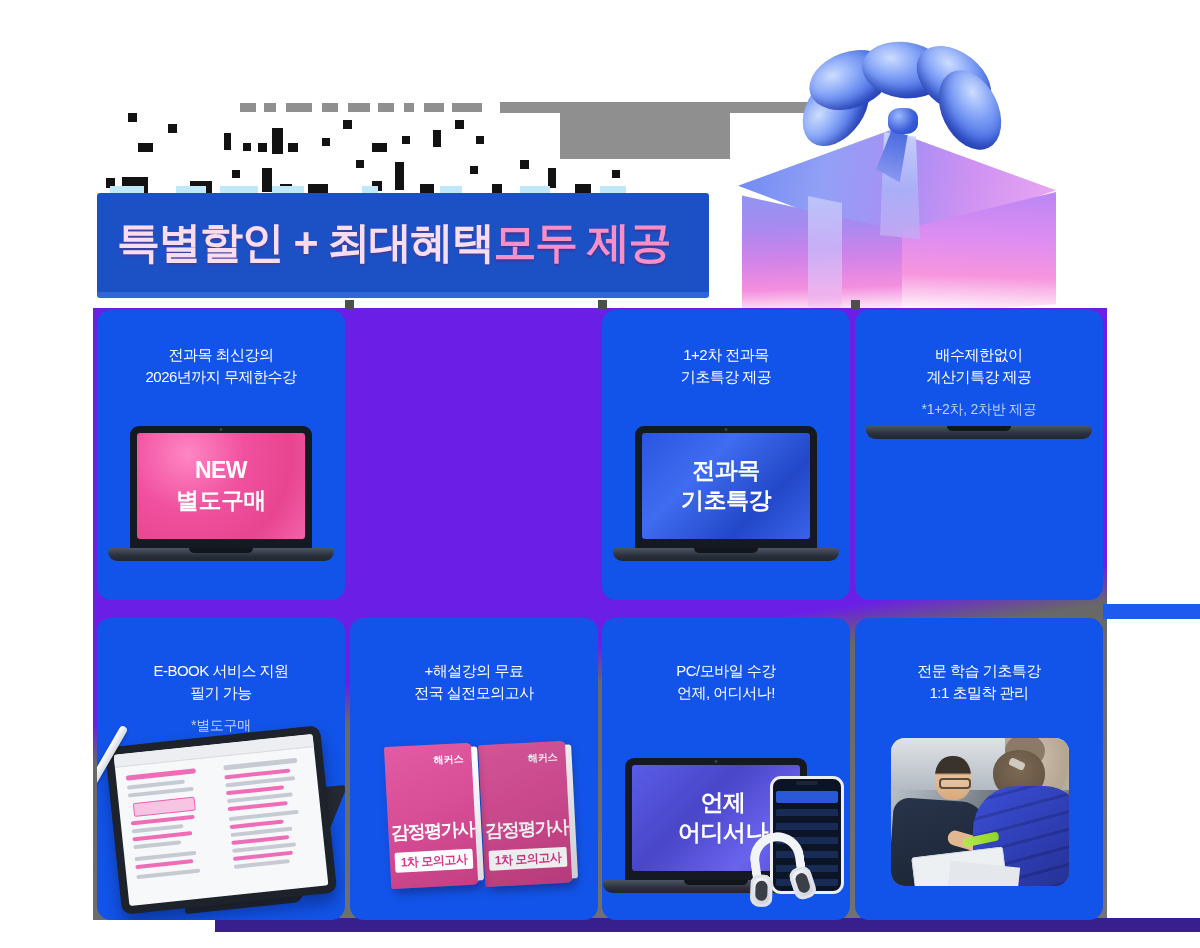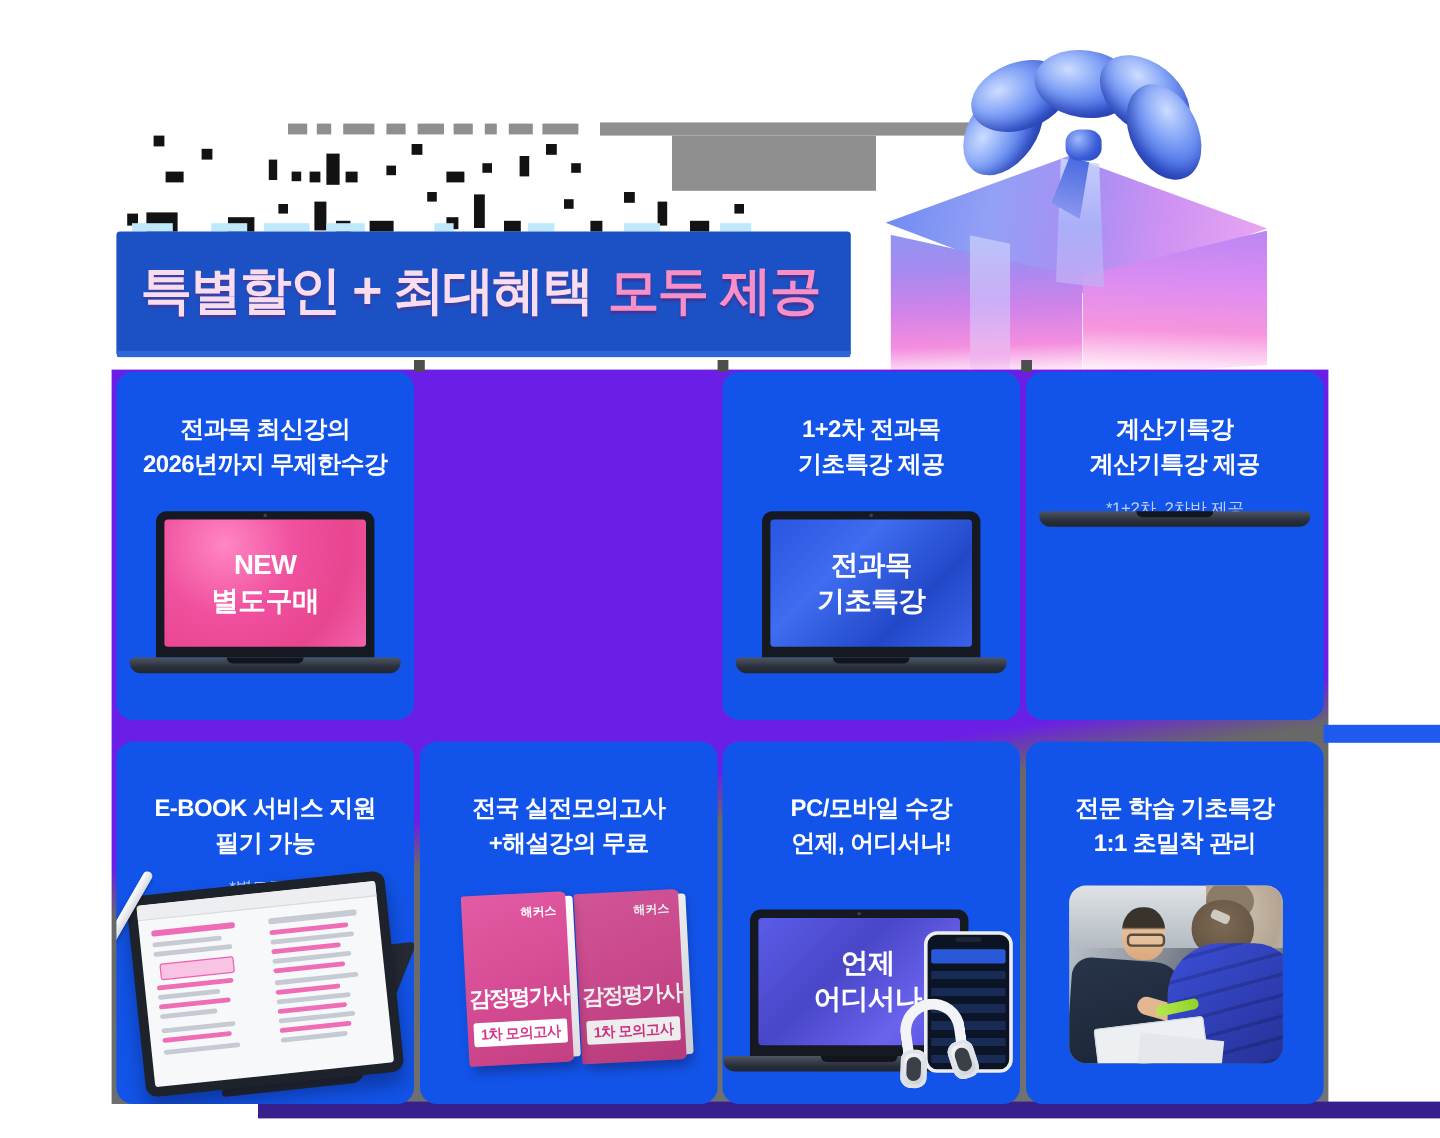--- a/index.html
+++ b/index.html
@@ -11,21 +11,21 @@
   .frag.g{background:#8f8f8f;}
   .frag.d{background:#121212;}
   .frag.c{background:#bfe9fb;}
 
   
   .banner{position:absolute;left:97px;top:193px;width:612px;height:105px;
           background:var(--banner_blue);border-radius:3px;border-bottom:6px solid #2f66d8;
           display:flex;align-items:center;padding-left:20px;box-sizing:border-box;
           font-size:43px;font-weight:900;letter-spacing:-1.5px;white-space:nowrap;}
   .banner .reg{color:var(--banner_text);text-shadow:0 2px 2px rgba(120,30,90,.35);}
-  .banner .hot{color:var(--banner_highlight);margin-left:13px;text-shadow:0 2px 2px rgba(120,10,70,.4);}
+  .banner .hot{color:var(--banner_highlight);text-shadow:0 2px 2px rgba(120,10,70,.4);}
 
   
   .gift{position:absolute;left:722px;top:46px;width:356px;height:268px;}
   .gift>div{position:absolute;}
   .g-lid{left:16px;top:84px;width:318px;height:116px;
          clip-path:polygon(48% 0%,100% 52%,50% 100%,0% 48%);
          background:linear-gradient(100deg,#6d89f2 0%,#93a0f6 28%,#a98ef4 52%,#cf92f2 72%,#eba8f2 100%);}
   .g-faceL{left:20px;top:142px;width:160px;height:126px;
          clip-path:polygon(0% 6%,100% 34%,100% 100%,0% 100%);
          background:linear-gradient(178deg,#8b97f2 0%,#a78af0 30%,#d083e9 55%,#f48ede 78%,rgba(252,216,245,.15) 98%);}
@@ -58,21 +58,21 @@
         background:linear-gradient(171deg,var(--gap_purple) 0%,var(--gap_purple) 54%,#686868 59%,#737373 100%);}
   .gsq{position:absolute;width:9px;height:10px;background:#4e4e4e;top:300px;}
   .strip-blue{position:absolute;left:1103px;top:604px;width:97px;height:15px;background:var(--side_strip_blue);}
   .band-bottom{position:absolute;left:215px;top:918px;width:985px;height:14px;background:var(--bottom_band);}
 
   
   .card{position:absolute;width:248px;background:var(--card_blue);border-radius:14px;
         color:#fff;text-align:center;overflow:hidden;}
   .col1{left:97px;} .col2{left:350px;} .col3{left:602px;} .col4{left:855px;}
   .row1{top:310px;height:290px;} .row2{top:618px;height:302px;}
-  .card-title{margin-top:34px;font-size:20px;font-weight:700;line-height:1.45;letter-spacing:-0.5px;}
+  .card-title{margin-top:34px;font-size:15px;font-weight:400;line-height:1.45;letter-spacing:-0.5px;}
   .row2 .card-title{margin-top:42px;}
   .caption{margin-top:13px;font-size:14px;color:#bdd0f7;letter-spacing:-0.3px;}
 
   
   .laptop{position:absolute;left:50%;top:116px;transform:translateX(-50%);width:226px;}
   .lap-screen{width:182px;height:122px;margin:0 auto;background:#141922;
               border-radius:9px 9px 0 0;padding:7px 7px 9px;box-sizing:border-box;position:relative;}
   .lap-screen::before{content:"";position:absolute;top:2px;left:50%;transform:translateX(-50%);
               width:3px;height:3px;border-radius:50%;background:#39414e;}
   .lap-inner{width:100%;height:100%;border-radius:3px;display:flex;flex-direction:column;
@@ -281,21 +281,21 @@
           <div>전과목</div>
           <div>기초특강</div>
         </div>
       </div>
       <div class="lap-base"></div>
     </div>
   </div>
 
   <div class="card col4 row1">
     <div class="card-title">
-      <div>계산기특강</div>
+      <div>배수제한없이</div>
       <div>계산기특강 제공</div>
     </div>
     <div class="caption">*1+2차, 2차반 제공</div>
     <div class="laptop">
       <div class="lap-base"></div>
     </div>
   </div>
 
   <div class="card col1 row2">
     <div class="card-title">
@@ -332,22 +332,22 @@
             <div class="tl p" style="left: 108px; top: 114px; width: 60px; height: 4px;"></div>
             <div class="tl gl" style="left: 108px; top: 122px; width: 56px; height: 4px;"></div>
           </div>
       </div>
       <div class="stylus"></div>
     </div>
   </div>
 
   <div class="card col2 row2">
     <div class="card-title">
+      <div>+해설강의 무료</div>
       <div>전국 실전모의고사</div>
-      <div>+해설강의 무료</div>
     </div>
     <div class="books">
       <div class="book back">
         <div class="bk-brand">해커스</div>
         <div class="bk-title">감정평가사</div>
         <div class="bk-band">1차 모의고사</div>
       </div>
       <div class="book front">
         <div class="bk-brand">해커스</div>
         <div class="bk-title">감정평가사</div>

